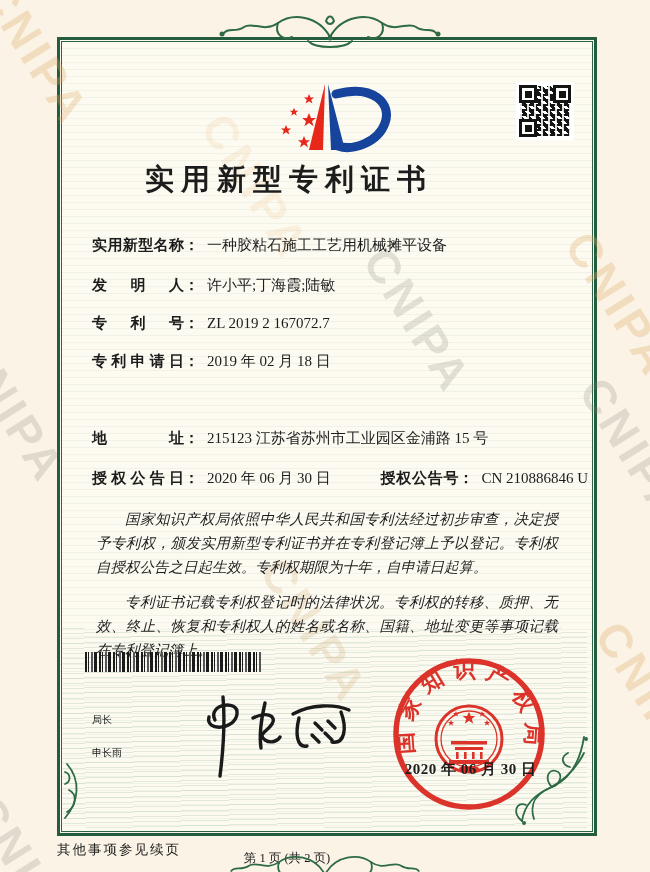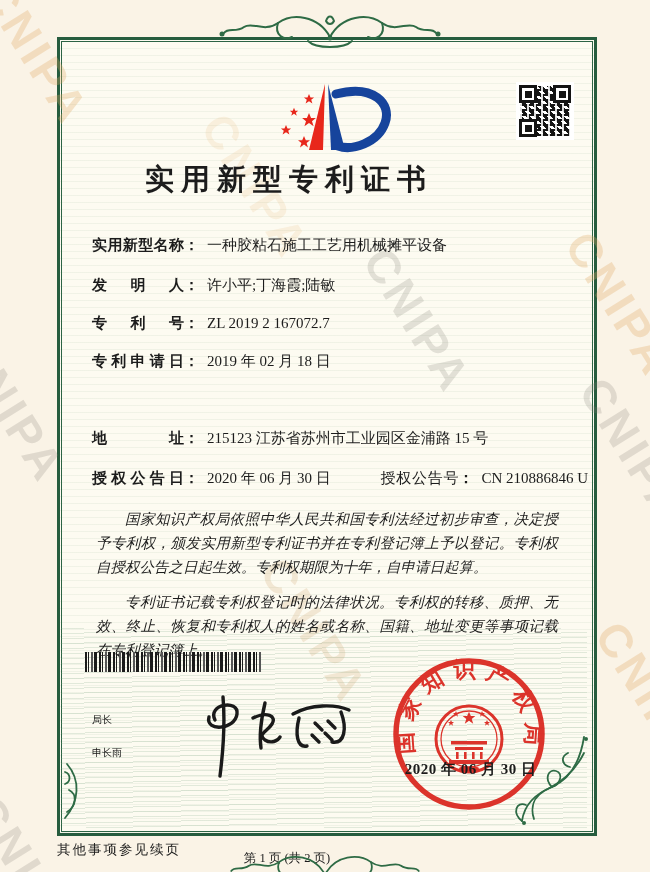--- a/index.html
+++ b/index.html
@@ -29,21 +29,21 @@
       repeating-linear-gradient(45deg,#141414 0 3px,transparent 3px 6px),
       repeating-linear-gradient(0deg,#141414 0 2px,transparent 2px 5px),#fff;}
   .qf{position:absolute;width:12px;height:12px;border:3px solid #141414;background:#fff;}
   .qf::after{content:"";position:absolute;inset:2.5px;background:#141414;}
   .qf-tl{left:3px;top:3px;} .qf-tr{right:3px;top:3px;} .qf-bl{left:3px;bottom:3px;}
   .title{left:57px;top:160px;width:464px;text-align:center;font-size:29px;
          font-weight:700;letter-spacing:7px;}
   
   .frow{left:92px;width:482px;font-size:15px;height:22px;white-space:nowrap;}
   .lab{display:inline-block;width:92px;text-align:justify;text-align-last:justify;font-weight:600;}
-  .lab2{display:inline-block;width:78px;text-align:justify;text-align-last:justify;font-weight:400;}
+  .lab2{display:inline-block;width:78px;text-align:justify;text-align-last:justify;font-weight:700;}
   .val{margin-left:8px;}
   .colon{font-weight:600;}
   .grant2{margin-left:46px;}
   
   .body{left:85px;top:496px;width:484px;font-size:14.5px;line-height:24px;text-align:justify;}
   .body p{margin:11px;text-indent:2em;font-style:italic;}
   
   .barcode{left:85px;top:652px;width:177px;height:20px;background:
      repeating-linear-gradient(90deg,#1b1b1b 0 2px,transparent 2px 3px,#1b1b1b 3px 4px,
        transparent 4px 6px,#565656 6px 8px,transparent 8px 9px,#1b1b1b 9px 12px,transparent 12px 14px);}

